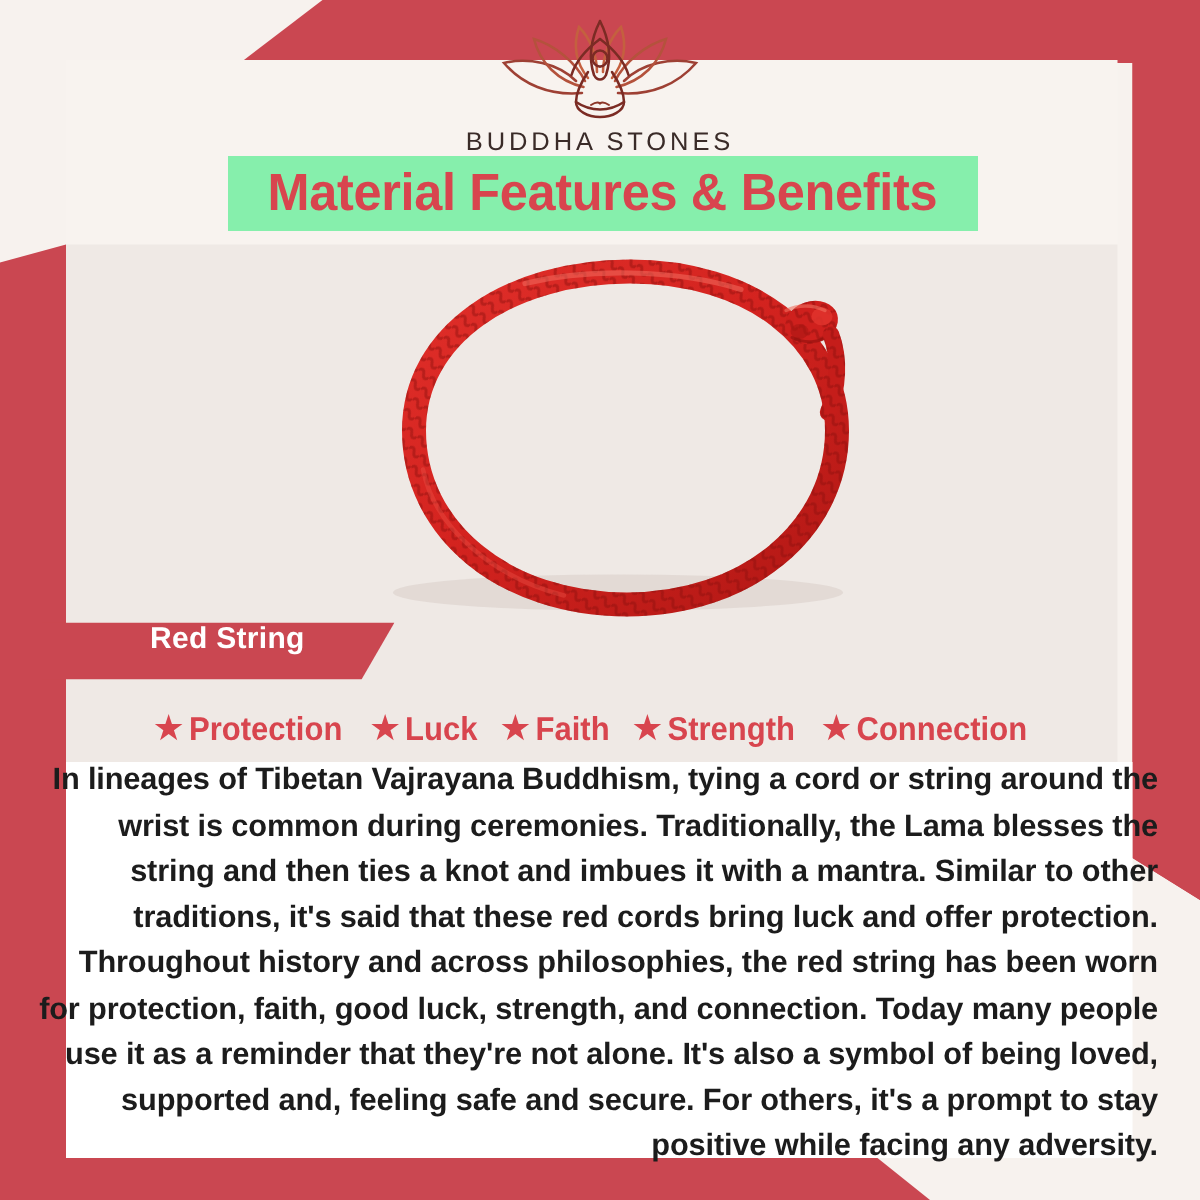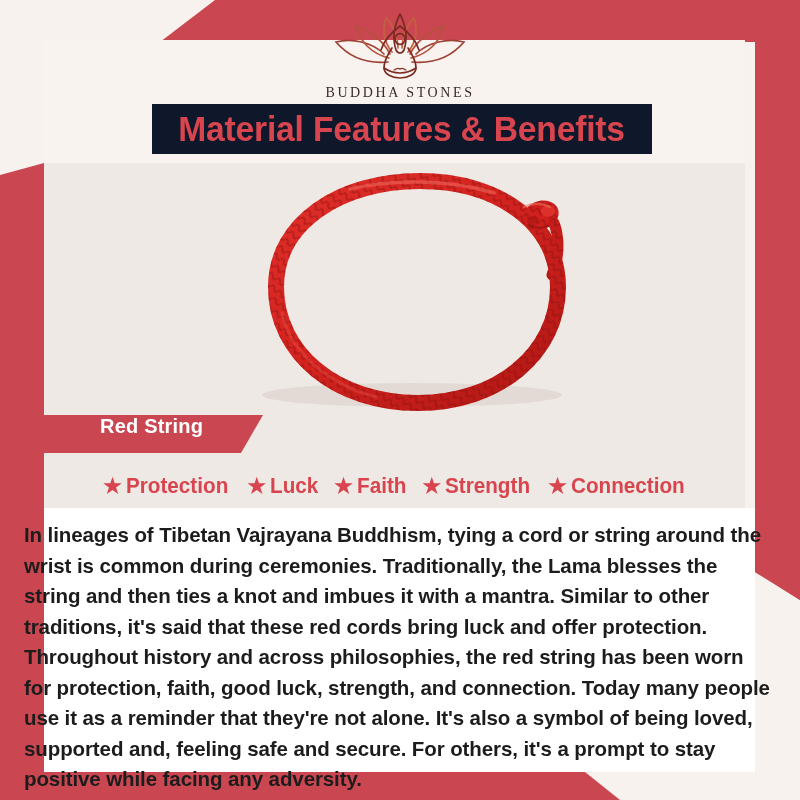--- a/index.html
+++ b/index.html
@@ -27,31 +27,31 @@
     background:#efe9e5;
   }
 
   
   .logo {
     position:absolute; top:12px; left:0; width:800px;
     display:flex; flex-direction:column; align-items:center;
   }
   .logo-mark { width:148px; height:72px; display:block; }
   .logo-word {
-    font-family:Liberation Serif, serif;
-    font-size:14px;
+    font-family:Liberation Sans, sans-serif;
+    font-size:17px;
     letter-spacing:2.6px;
     color:#3a2b28;
     margin-top:1px;
   }
 
   
   .title-band {
     position:absolute; left:152px; top:104px; width:500px; height:50px;
-    background:#0f172a;
+    background:#86efac;
     display:flex; align-items:center; justify-content:center;
   }
   .title-text {
     font-family:"Liberation Sans Narrow","Liberation Sans",sans-serif;
     font-weight:bold;
     font-size:35px;
     color:#d8454e;
     letter-spacing:-0.2px;
     transform:scaleX(0.96);
     white-space:nowrap;
@@ -95,27 +95,28 @@
     transform:scaleX(0.94);
     transform-origin:left center;
   }
 
   
   .copy-bg {
     position:absolute; left:44px; top:508px; width:711px; height:264px;
     background:#ffffff;
   }
   .copy {
-    position:absolute; left:24px; top:520px; width:748px;
+    position:absolute; left:24px; top:505px; width:748px;
     font-family:"Liberation Sans Narrow","Liberation Sans",sans-serif;
     font-weight:bold;
     font-size:20.5px;
     line-height:30.5px;
     color:#1c1c1c;
     letter-spacing:-0.1px;
+    text-align:right;
   }
 </style>
 </head>
 <body>
 
 <div class="stage">
 
   <svg id="frame" viewBox="0 0 800 800">
 
     <polygon points="215,0 800,0 800,42 160,42" fill="#ca4751"></polygon>

